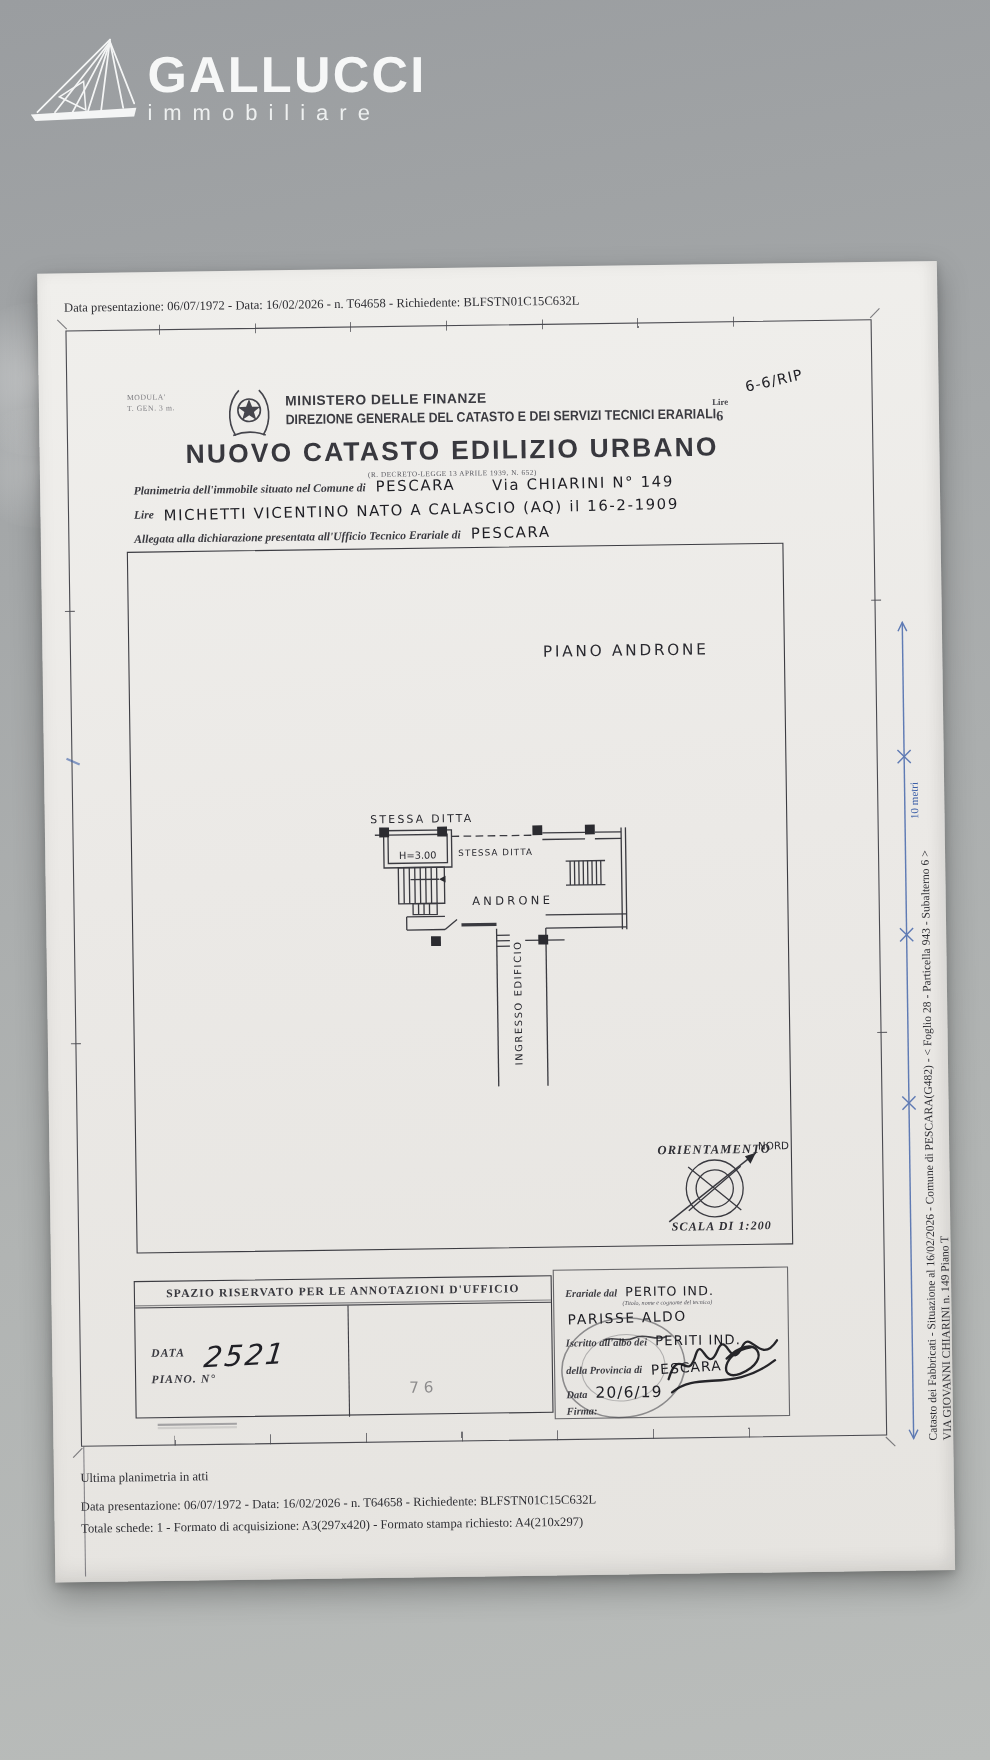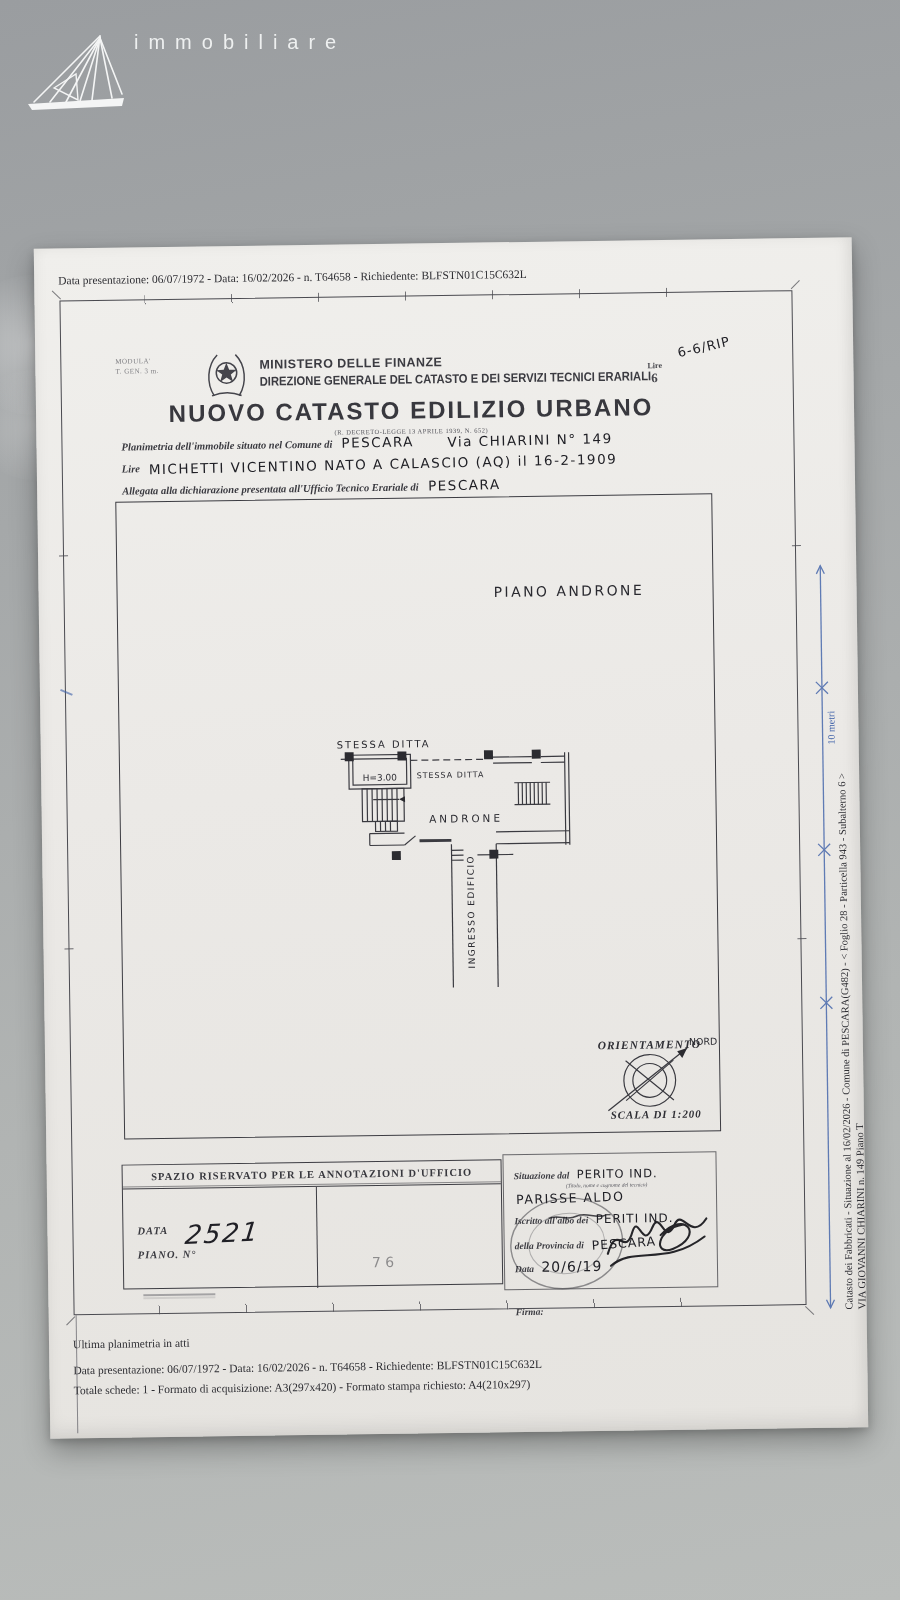--- a/index.html
+++ b/index.html
@@ -75,21 +75,21 @@
   .ann-protval{left:62px;top:54px;font-size:26px;font-style:italic;transform:skewX(-9deg) rotate(-2deg);letter-spacing:2px;}
   .ann-center{left:248px;top:92px;font-size:14px;opacity:.45;}
   .tiny-print{left:95px;top:1047px;width:72px;height:2px;background:#6d6d73;opacity:.55;box-shadow:0 3px 0 rgba(109,109,115,.35);}
 
   
   .comp-box{left:456px;top:912px;width:214px;height:136px;border:1.2px solid rgba(60,60,66,.75);}
   .comp-row{white-space:nowrap;font-style:italic;font-weight:bold;font-size:9.5px;color:#3c3c42;}
   .comp-row .hv{font-size:11.5px;letter-spacing:1px;margin-left:5px;font-style:normal;font-weight:normal;}
   .c1{left:10px;top:13px;} .c1note{left:62px;top:28px;font-size:5.5px;color:#55555c;font-style:italic;white-space:nowrap;}
   .cname{left:12px;top:36px;font-size:12.5px;letter-spacing:1.5px;transform:rotate(-1deg);}
-  .c2{left:10px;top:58px;} .c3{left:10px;top:82px;} .c4{left:10px;top:104px;} .c5{left:10px;top:124px;margin-top:28px;}
+  .c2{left:10px;top:58px;} .c3{left:10px;top:82px;} .c4{left:10px;top:104px;} .c5{left:10px;top:124px;}
   .c2 .hv{font-size:12px;} .c3 .hv{font-size:12.5px;transform:rotate(-3deg);display:inline-block;}
   .c4 .hv{font-size:14px;}
   .scrib{left:44px;top:58px;}
 
   
   .f1{left:24px;top:1090px;} .f2{left:24px;top:1116px;} .f3{left:24px;top:1136px;}
   .crease{left:27px;top:1067px;width:1px;height:118px;background:rgba(55,55,65,.55);}
 
   
   .side-text{writing-mode:vertical-rl;transform:rotate(180deg);white-space:nowrap;
@@ -112,20 +112,21 @@
         <line x1="76" y1="8" x2="26" y2="72"></line>
         <line x1="76" y1="8" x2="42" y2="72"></line>
         <line x1="76" y1="8" x2="56" y2="71"></line>
         <line x1="76" y1="8" x2="88" y2="68"></line>
         <line x1="76" y1="8" x2="98" y2="64"></line>
       </g>
       <path d="M4,74 L100,68 L98,76 L8,80 Z" fill="#f4f5f5"></path>
       <path d="M30,58 L52,44 L54,70 Z" fill="none" stroke="#f4f5f5" stroke-width="1.4"></path>
     </svg>
     <div class="logo-text">
+      <div class="logo-name">GALLUCCI</div>
       <div class="logo-sub">immobiliare</div>
     </div>
   </header>
 
   <div class="paper">
 
     <div class="small-serif top-line">Data presentazione: 06/07/1972 - Data: 16/02/2026 - n. T64658 - Richiedente: BLFSTN01C15C632L</div>
 
     <div class="frame"></div>
     <div class="ticks-h t-top"></div>
@@ -246,21 +247,21 @@
       <div class="ann-div"></div>
       <div class="ann-lab ann-data">DATA</div>
       <div class="ann-lab ann-prot">PIANO. N°</div>
       <div class="hand ann-protval">2521</div>
       <div class="hand ann-center">7 6</div>
     </div>
     <div class="tiny-print"></div>
 
     <div class="comp-box">
       <div class="comp-row c1">
-        <span style="position:static;">Situazione dal</span>
+        <span style="position:static;">Erariale dal</span>
         <span class="hand hv" style="position:static;">PERITO IND.</span>
       </div>
       <div class="c1note">(Titolo, nome e cognome del tecnico)</div>
       <div class="hand cname">PARISSE ALDO</div>
       <div class="comp-row c2">
         <span style="position:static;">Iscritto all'albo dei</span>
         <span class="hand hv" style="position:static;">PERITI IND.</span>
       </div>
       <svg class="scrib" width="58" height="10" viewBox="0 0 58 10">
         <path d="M0,6 C9,1 18,9 28,4 C38,-1 48,8 58,3" stroke="#1c1c22" stroke-width="1.5" fill="none" opacity=".8"></path>

